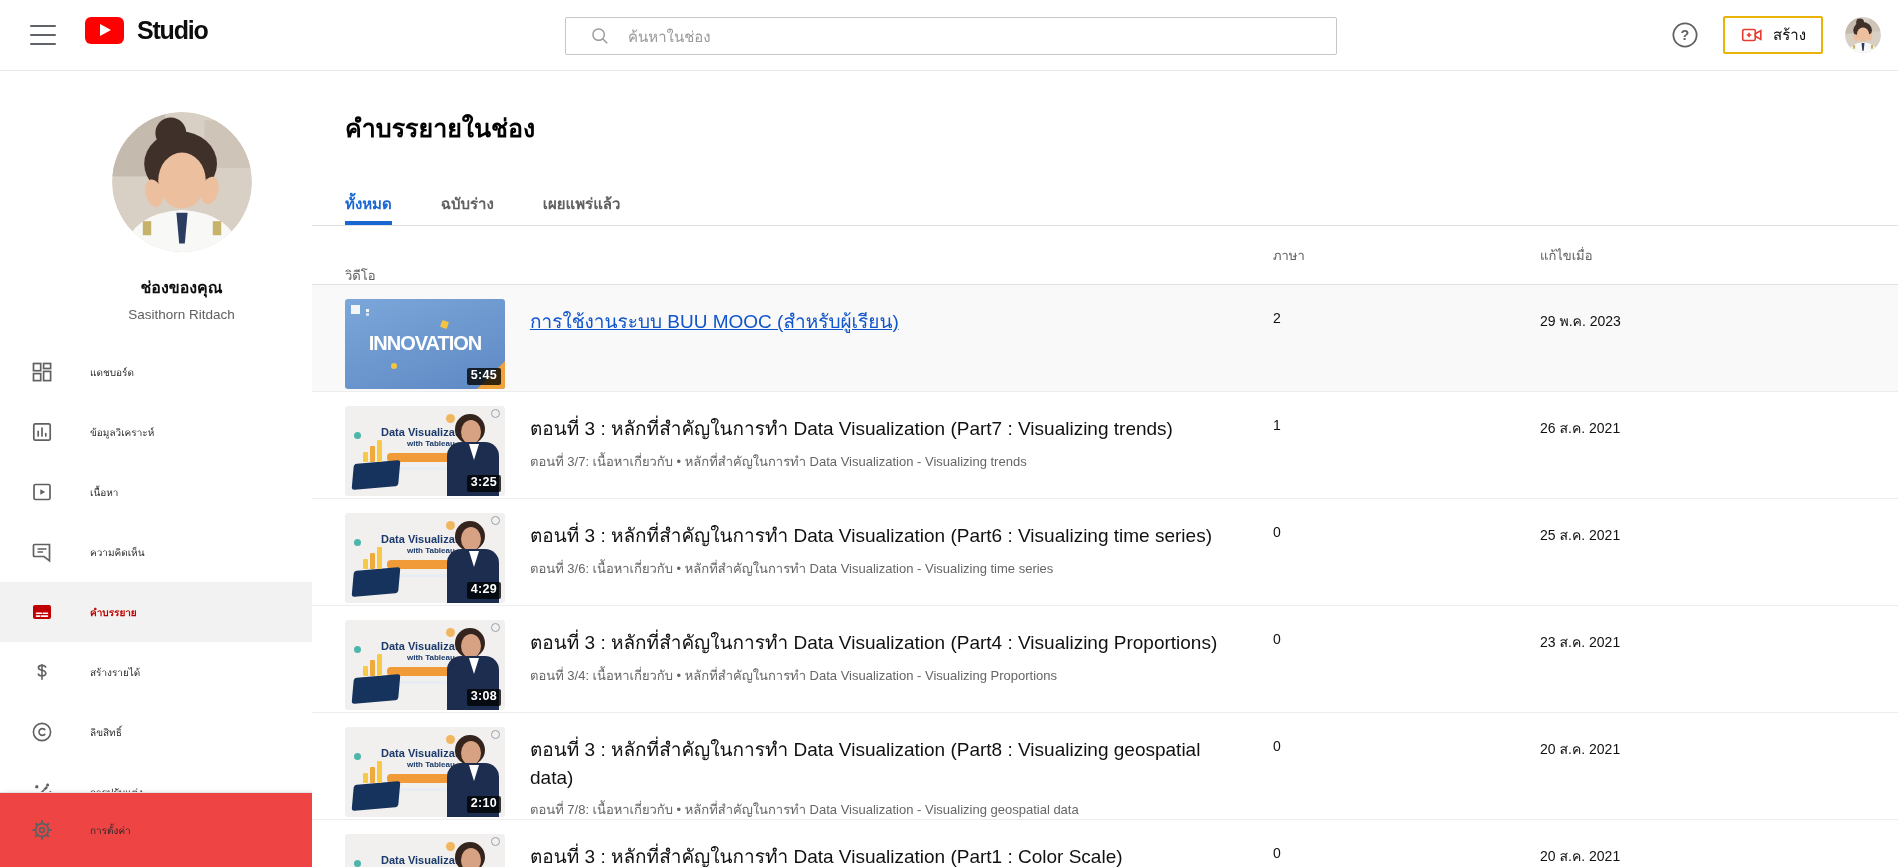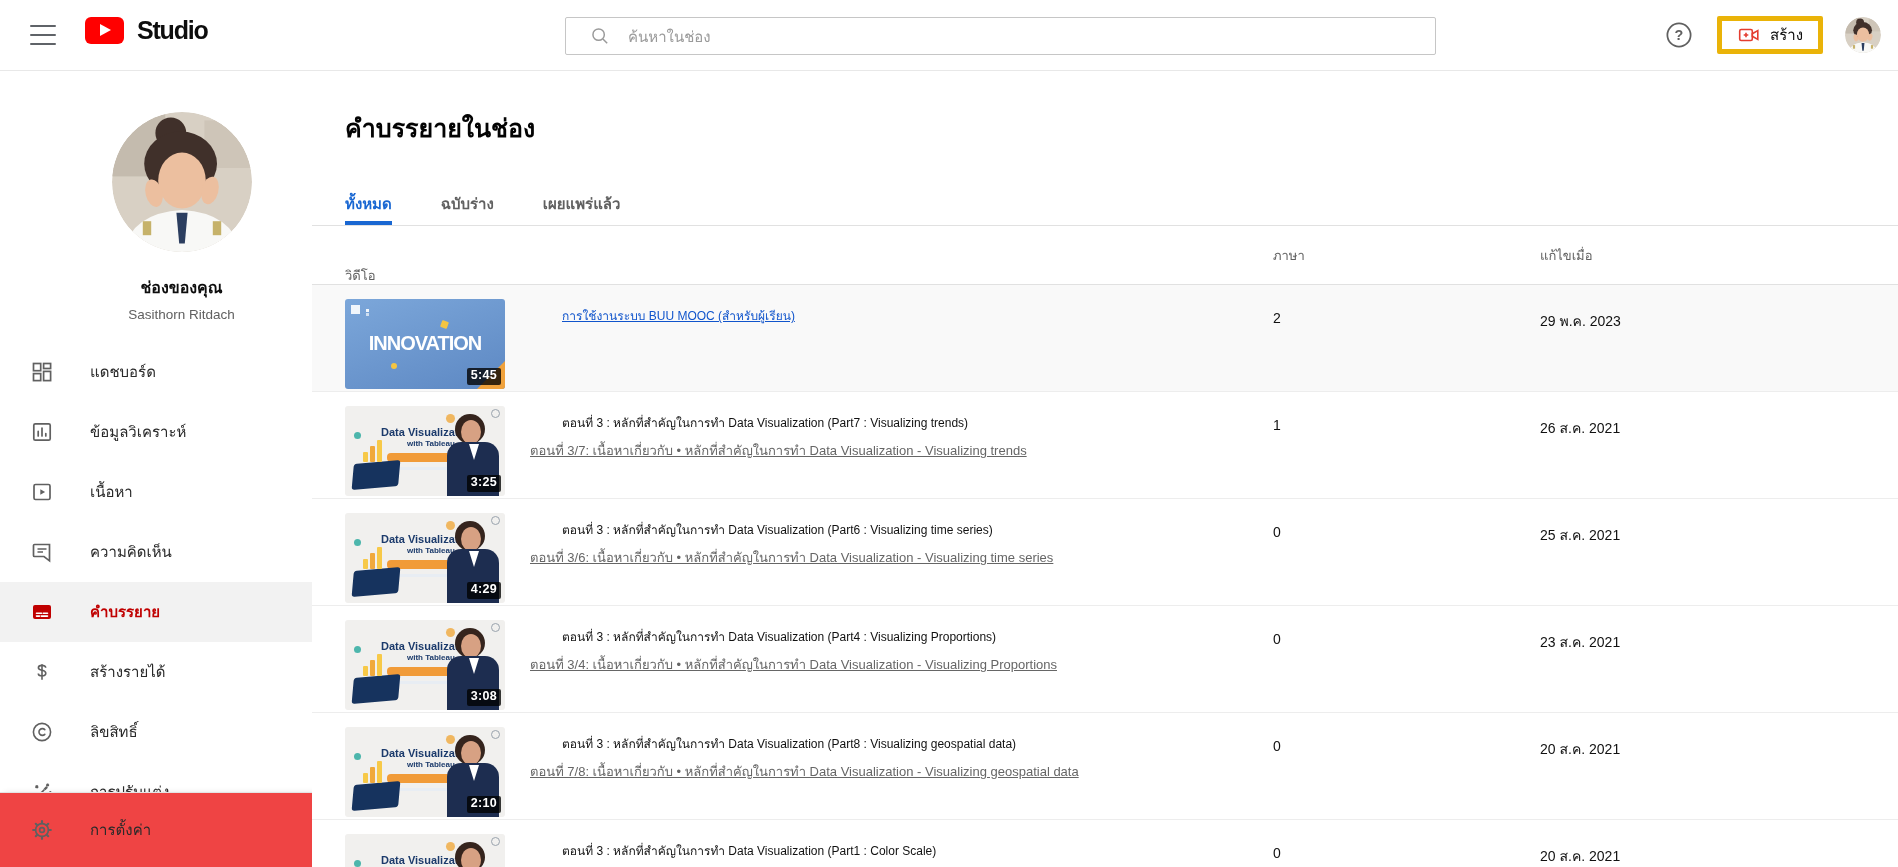--- a/index.html
+++ b/index.html
@@ -7,38 +7,38 @@
   .app{position:relative;width:1898px;height:867px;background:#fff;overflow:hidden;}
 
   
   .topbar{position:absolute;top:0;left:0;right:0;height:70px;background:#fff;border-bottom:1px solid #e8e8e8;z-index:20;}
   .hamburger{position:absolute;left:30px;top:25px;width:26px;height:20px;display:flex;flex-direction:column;justify-content:space-between;cursor:pointer;}
   .hamburger i{display:block;height:2px;background:#5f6368;border-radius:1px;}
   .logo{position:absolute;left:85px;top:16px;display:flex;align-items:center;gap:13px;cursor:pointer;}
   .logo-play{width:39px;height:27px;background:#f00;border-radius:6px;position:relative;}
   .logo-play::after{content:'';position:absolute;left:15px;top:7px;border-left:11px solid #fff;border-top:6.5px solid transparent;border-bottom:6.5px solid transparent;}
   .logo-text{font-size:25px;font-weight:bold;letter-spacing:-1.2px;color:#0d0d0d;}
-  .search{position:absolute;left:565px;top:17px;width:871px;height:38px;border:1px solid #c6c6c6;border-radius:2px;display:flex;align-items:center;box-sizing:border-box;background:#fff;}
+  .search{position:absolute;left:565px;top:17px;width:772px;height:38px;border:1px solid #c6c6c6;border-radius:2px;display:flex;align-items:center;box-sizing:border-box;background:#fff;}
   .search svg{margin-left:23px;flex:none;}
   .search input{border:0;outline:0;flex:1;margin-left:15px;font-size:15px;color:#333;font-family:inherit;background:transparent;}
   .search input::placeholder{color:#9a9a9a;}
   .top-right{position:absolute;right:17px;top:0;height:70px;display:flex;align-items:center;gap:22px;}
   .help-btn{width:32px;height:32px;display:flex;align-items:center;justify-content:center;cursor:pointer;}
-  .create-btn{height:38px;border:5px solid #eab308;border-radius:2px;background:#fff;display:flex;align-items:center;gap:9px;padding:0 15px;cursor:pointer;}
+  .create-btn{height:38px;border:2px solid #eab308;border-radius:2px;background:#fff;display:flex;align-items:center;gap:9px;padding:0 15px;cursor:pointer;}
   .create-btn span{font-size:15px;color:#0d0d0d;}
   .avatar-sm{width:36px;height:36px;border-radius:50%;overflow:hidden;cursor:pointer;flex:none;}
 
   
   .sidebar{position:absolute;top:70px;left:0;width:364px;bottom:0;background:#fff;border-right:1px solid #e6e6e6;box-sizing:border-box;}
   .channel{padding-top:42px;text-align:center;}
   .avatar-lg{width:140px;height:140px;border-radius:50%;overflow:hidden;margin:0 auto;cursor:pointer;}
   .channel-label{margin-top:23px;font-size:16px;font-weight:bold;color:#0d0d0d;}
   .channel-name{margin-top:7px;font-size:13.5px;color:#606060;}
   .menu{position:absolute;top:272px;left:0;right:1px;height:451px;overflow:hidden;}
-  .side-item{height:60px;display:flex;align-items:center;padding-left:30px;gap:36px;cursor:pointer;font-size:15px;color:#2a2a2a;font-weight:500;}
+  .side-item{height:60px;display:flex;align-items:center;padding-left:30px;gap:36px;cursor:pointer;font-size:10px;color:#2a2a2a;font-weight:500;}
   .side-item .icon{width:24px;height:24px;flex:none;display:flex;align-items:center;justify-content:center;}
   .side-item.selected{background:#f2f2f2;color:#c00000;font-weight:bold;}
   .side-scrollbar{position:absolute;right:2px;top:275px;width:8px;height:363px;background:#aaa;border-radius:4px;opacity:.85;}
   .side-bottom{position:absolute;left:0;right:1px;bottom:0;height:74px;background:#ef4444;border-top:1px solid #e4e4e4;box-shadow:0 -3px 6px -4px rgba(0,0,0,.12);}
   .side-bottom .side-item{height:74px;}
 
   
   .main{position:absolute;left:312px;top:70px;right:0;bottom:0;background:#fff;}
   .page-title{position:absolute;left:33px;top:38px;font-size:25px;font-weight:bold;color:#030303;}
   .tabs{position:absolute;left:0;right:0;top:108px;height:48px;border-bottom:1px solid #e1e1e1;box-sizing:border-box;display:flex;padding-left:33px;}
@@ -49,23 +49,23 @@
   .col-video{width:928px;flex:none;margin-top:40px;}
   .col-lang{width:267px;flex:none;}
   .col-date{flex:1;}
   .tbody{position:absolute;top:215px;left:0;right:0;bottom:0;overflow:hidden;}
   .row{height:107px;box-sizing:border-box;border-bottom:1px solid #ededed;display:flex;padding:10px 0 0 33px;cursor:pointer;}
   .row.highlight{background:#f9f9f9;}
   .cell-video{width:928px;flex:none;display:flex;}
   .thumb{position:relative;width:160px;height:90px;margin-top:4px;flex:none;border-radius:3px;overflow:hidden;background:#ddd;}
   .duration{position:absolute;right:4px;bottom:4px;background:rgba(0,0,0,.78);color:#fff;font-size:12.5px;font-weight:bold;letter-spacing:.3px;padding:1px 4px 2px;border-radius:2px;line-height:1.1;}
   .vmeta{margin-left:25px;margin-top:13px;max-width:710px;}
-  .v-title{font-size:12px;line-height:1.45;color:#111;margin-left:32px;}
+  .v-title{font-size:19px;line-height:1.45;color:#111;}
   .v-title.link{color:#1155cc;text-decoration:underline;}
-  .v-sub{margin-top:8px;font-size:13px;color:#666;text-decoration:underline;}
+  .v-sub{margin-top:8px;font-size:13px;color:#666;}
   .cell-lang{width:267px;flex:none;padding-top:15px;font-size:14px;color:#111;}
   .cell-date{flex:1;padding-top:15px;font-size:14px;color:#111;}
 
   
   .thumb--innovation{background:linear-gradient(160deg,#7ca7da 0%,#5d88c3 100%);}
   .innov-text{position:absolute;left:0;right:0;top:33px;text-align:center;color:#fff;font-weight:bold;font-size:20px;letter-spacing:-1px;}
   .innov-corner{position:absolute;right:0;bottom:0;width:0;height:0;border-left:28px solid transparent;border-bottom:28px solid #f0a23c;}
   .innov-chip{position:absolute;left:6px;top:6px;width:9px;height:9px;background:#fff;opacity:.9;box-shadow:12px 1px 0 -3px #fff,12px 5px 0 -3px #d9e6f5;}
   .innov-dot1{position:absolute;left:96px;top:22px;width:7px;height:7px;background:#f5c542;border-radius:1px;transform:rotate(20deg);}
   .innov-dot2{position:absolute;left:46px;bottom:20px;width:6px;height:6px;background:#f5c542;border-radius:50%;}

